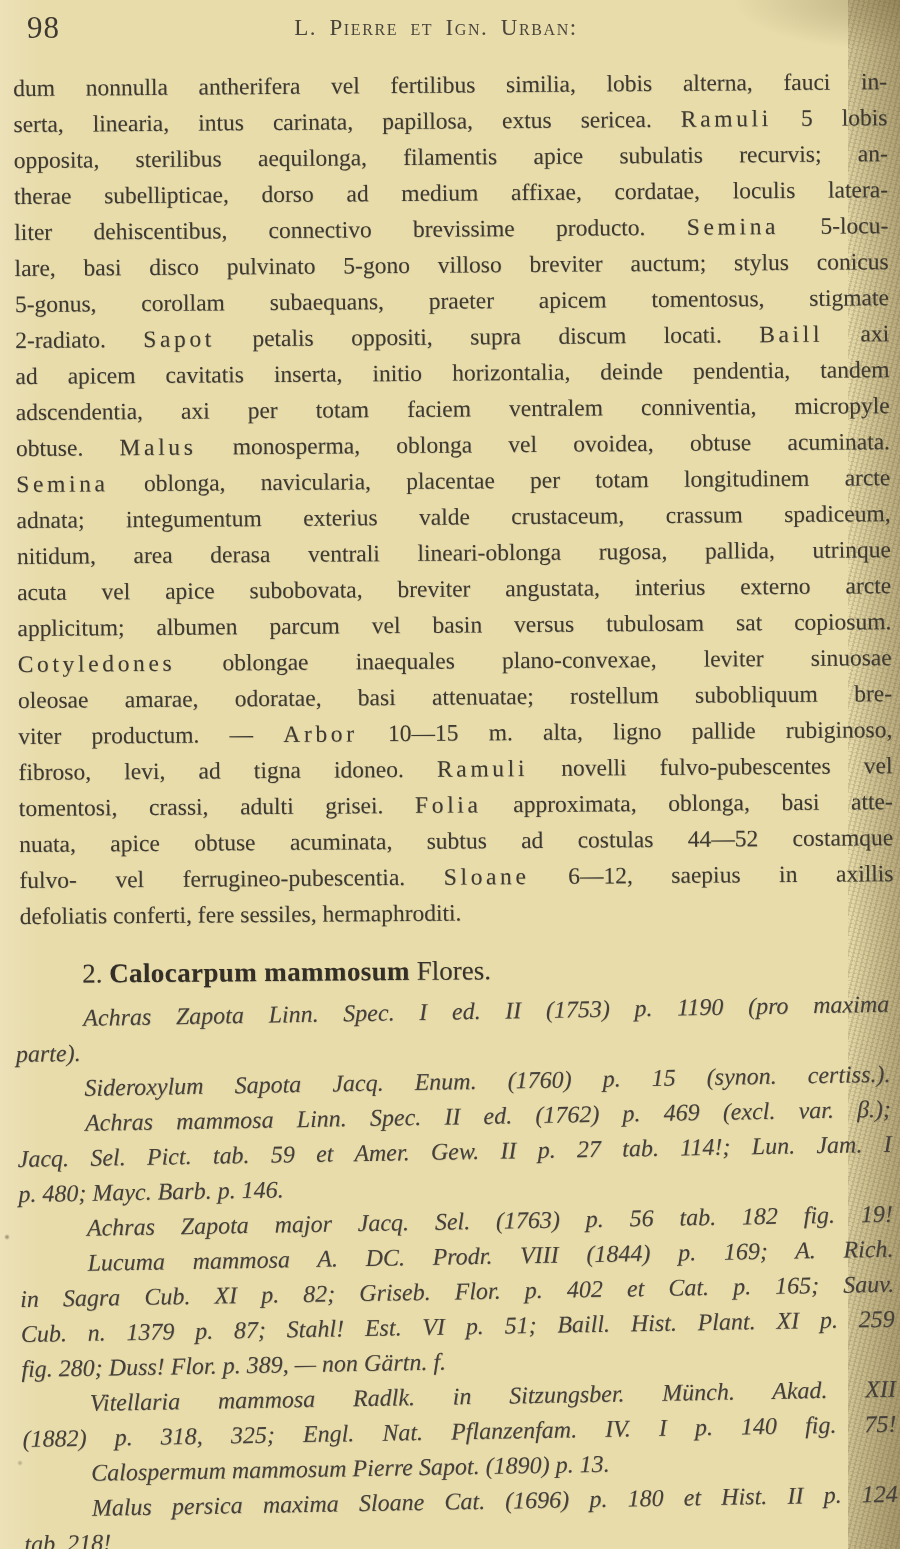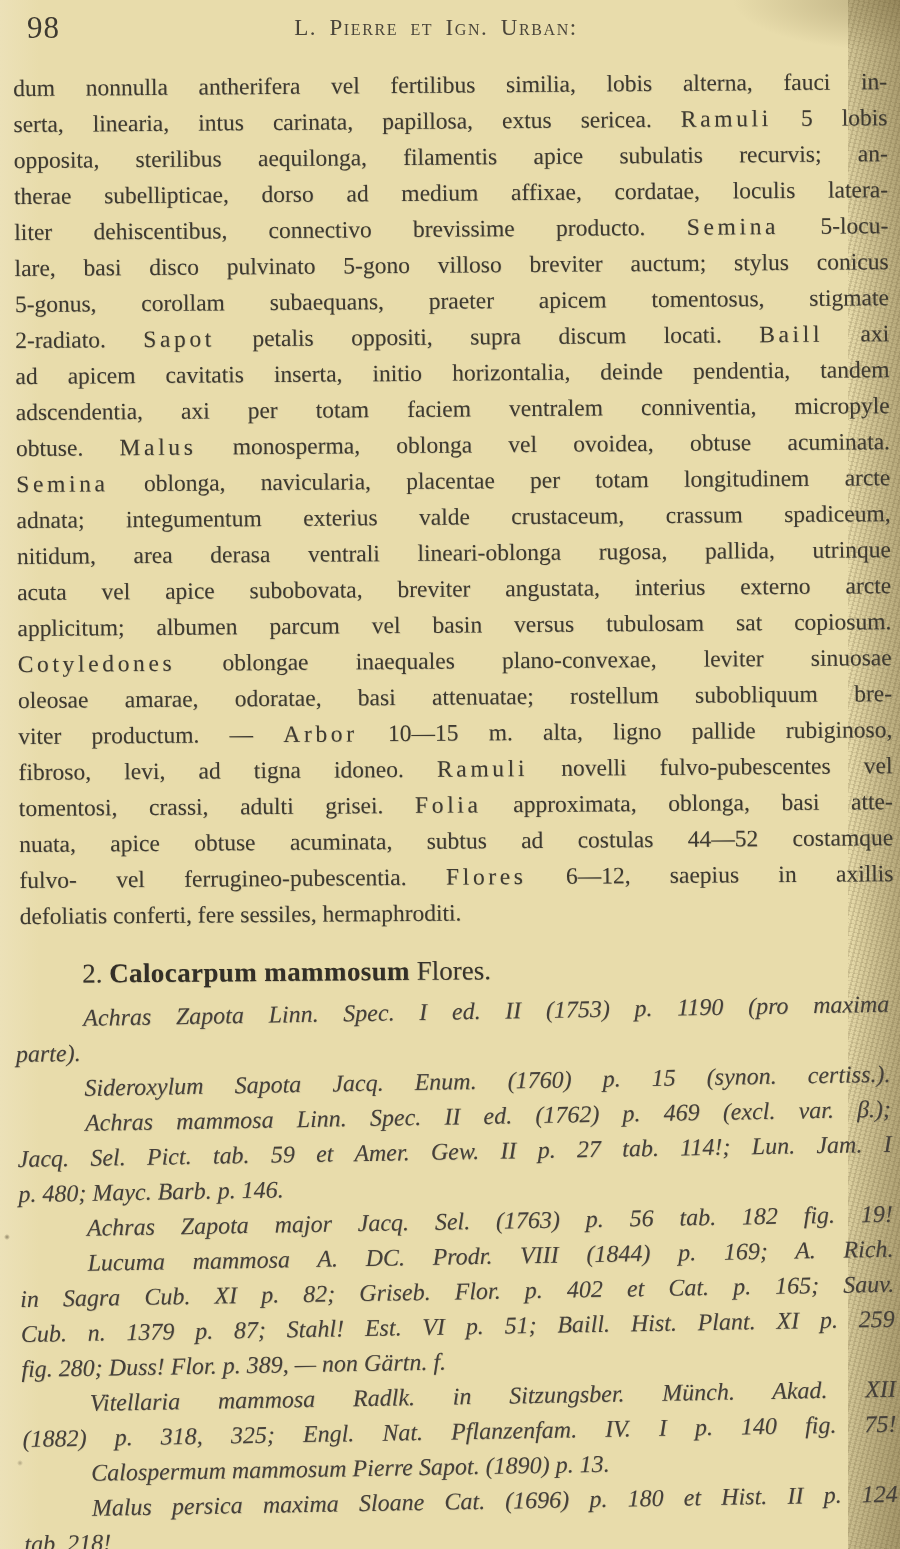--- a/index.html
+++ b/index.html
@@ -98,21 +98,21 @@
         <div class="line"><span>adnata; integumentum exterius valde crustaceum, crassum spadiceum,</span></div>
         <div class="line"><span>nitidum, area derasa ventrali lineari-oblonga rugosa, pallida, utrinque</span></div>
         <div class="line"><span>acuta vel apice subobovata, breviter angustata, interius externo arcte</span></div>
         <div class="line"><span>applicitum; albumen parcum vel basin versus tubulosam sat copiosum.</span></div>
         <div class="line"><span class="sp">Cotyledones</span><span> oblongae inaequales plano-convexae, leviter sinuosae</span></div>
         <div class="line"><span>oleosae amarae, odoratae, basi attenuatae; rostellum subobliquum bre-</span></div>
         <div class="line"><span>viter productum. — </span><span class="sp">Arbor</span><span> 10—15 m. alta, ligno pallide rubiginoso,</span></div>
         <div class="line"><span>fibroso, levi, ad tigna idoneo. </span><span class="sp">Ramuli</span><span> novelli fulvo-pubescentes vel</span></div>
         <div class="line"><span>tomentosi, crassi, adulti grisei. </span><span class="sp">Folia</span><span> approximata, oblonga, basi atte-</span></div>
         <div class="line"><span>nuata, apice obtuse acuminata, subtus ad costulas 44—52 costamque</span></div>
-        <div class="line"><span>fulvo- vel ferrugineo-pubescentia. </span><span class="sp">Flores</span><span> 6—12, saepius in axillis</span></div>
+        <div class="line"><span>fulvo- vel ferrugineo-pubescentia. </span><span class="sp">Sloane</span><span> 6—12, saepius in axillis</span></div>
         <div class="line end"><span>defoliatis conferti, fere sessiles, hermaphroditi.</span></div>
       </div>
     <div id="heading" class="heading">
         <div class="line end ind"><span>2. </span><span class="b">Calocarpum mammosum</span><span> Flores.</span></div>
       </div>
     <div id="citations" class="citations rot-b">
         <div class="cite-para">
           <div class="line ind"><span>Achras Zapota Linn. Spec. I ed. II (1753) p. 1190 (pro maxima</span></div>
           <div class="line end"><span>parte).</span></div>
         </div>

